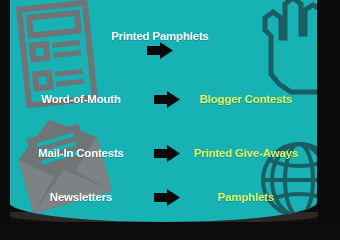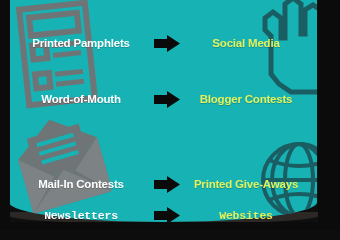--- a/index.html
+++ b/index.html
@@ -65,24 +65,24 @@
 
   
   .row {
     position: absolute;
     left: 10px;
     width: 300px;
     height: 26px;
     display: flex;
     align-items: center;
   }
-  .row-0 { top: 30px; }
+  .row-0 { top: 30px; flex-direction: column; }
   .row-1 { top: 86px; justify-content: flex-end; }
-  .row-2 { top: 140px; margin-top: 31px; }
-  .row-3 { top: 202px; font-family: Liberation Mono, monospace; }
+  .row-2 { top: 140px; }
+  .row-3 { top: 184px; }
 
   .old-label {
     width: 142px;
     text-align: center;
     color: #ffffff;
     font-size: 11.5px;
     font-weight: bold;
     letter-spacing: -0.2px;
     white-space: nowrap;
     text-shadow: 0 1px 0 rgba(0,0,0,.18);
@@ -168,21 +168,20 @@
 
   </div>
 
   <div class="row row-0">
     <div class="old-label">Printed Pamphlets</div>
     <div class="arrow-cell">
       <svg class="arrow-svg" width="26" height="17" viewBox="0 0 26 17">
         <polygon points="0,4 13,4 13,0 26,8.5 13,17 13,13 0,13" fill="#0a0a0a"></polygon>
       </svg>
     </div>
-    <div class="new-label">Social Media</div>
   </div>
 
   <div class="row row-1">
     <div class="old-label">Word-of-Mouth</div>
     <div class="arrow-cell">
       <svg class="arrow-svg" width="26" height="17" viewBox="0 0 26 17">
         <polygon points="0,4 13,4 13,0 26,8.5 13,17 13,13 0,13" fill="#0a0a0a"></polygon>
       </svg>
     </div>
     <div class="new-label">Blogger Contests</div>
@@ -198,20 +197,20 @@
     <div class="new-label">Printed Give-Aways</div>
   </div>
 
   <div class="row row-3">
     <div class="old-label">Newsletters</div>
     <div class="arrow-cell">
       <svg class="arrow-svg" width="26" height="17" viewBox="0 0 26 17">
         <polygon points="0,4 13,4 13,0 26,8.5 13,17 13,13 0,13" fill="#0a0a0a"></polygon>
       </svg>
     </div>
-    <div class="new-label">Websites</div>
+    <div class="new-label">Pamphlets</div>
   </div>
 
   <div class="edge-bar edge-left"></div>
   <div class="edge-bar edge-right"></div>
   <div class="edge-bottom"></div>
 
 </div>
 
 </body></html>

